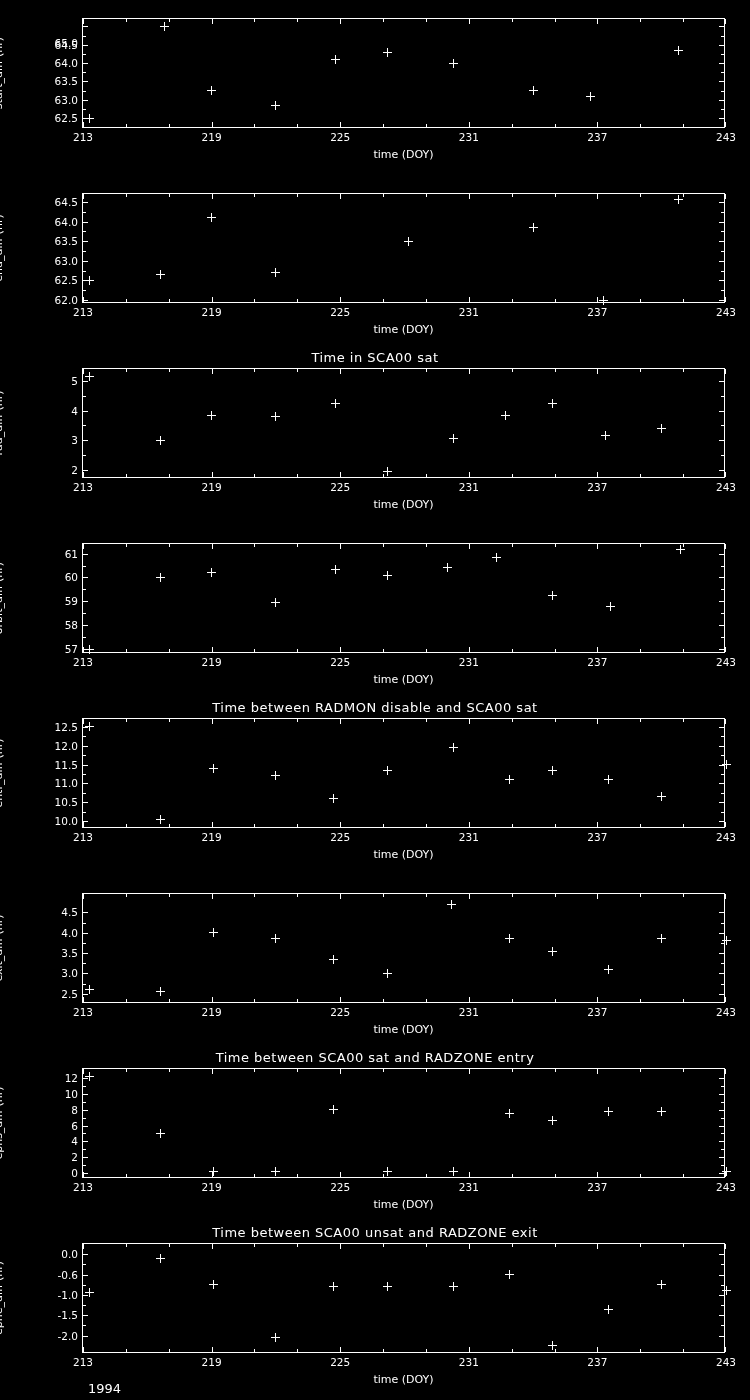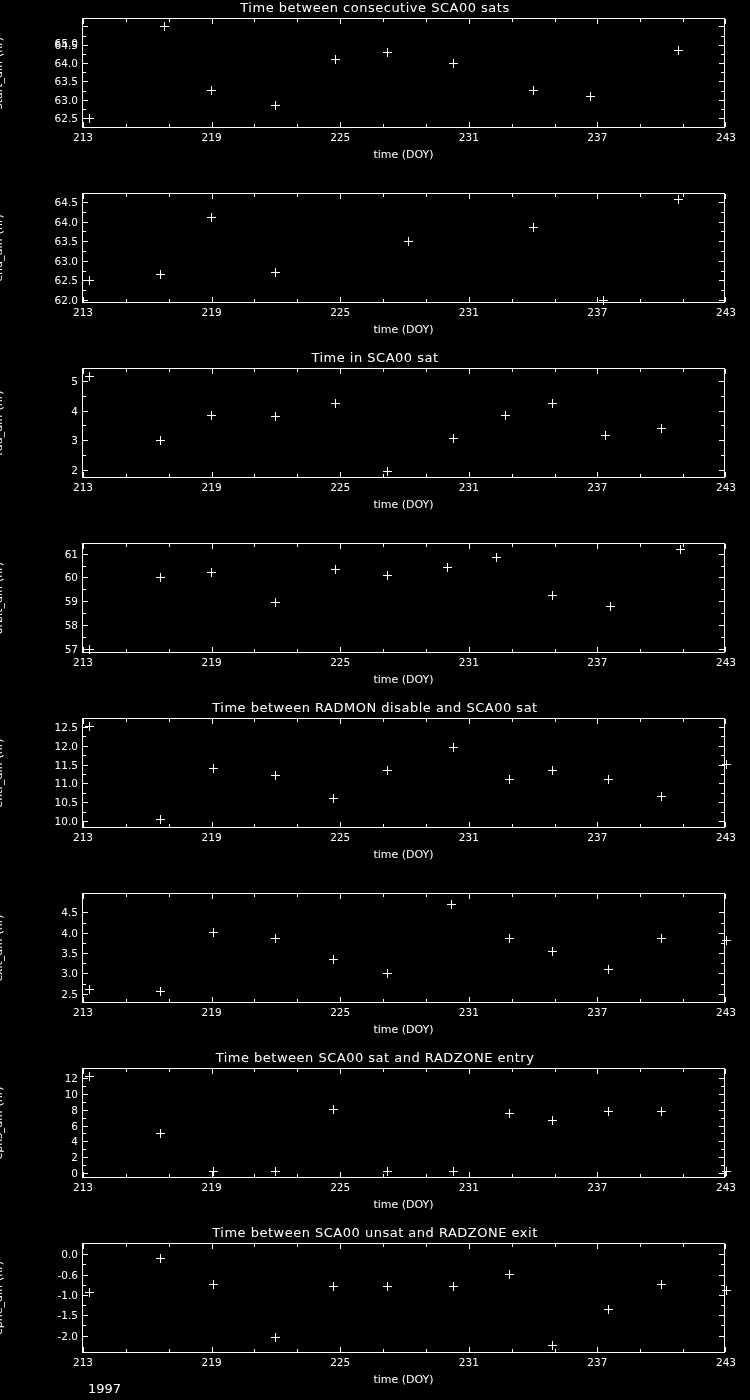--- a/index.html
+++ b/index.html
@@ -136,21 +136,20 @@
     top: 1381px;
     font-size: 13px;
     color: #ffffff;
   }
 </style>
 </head>
 <body>
 
 <div id="page">
     <div class="panel" style="top: 0px;">
-      <div class="panel-title">Time between consecutive SCA00 sats</div>
       <div class="ylabel">start_diff (hr)</div>
       <div class="xlabel">time (DOY)</div>
       <div class="plotbox">
         <div class="tickmark-y" style="top: 99px;"></div>
         <div class="tickmark-y right" style="top: 99px;"></div>
         <div class="ytick" style="top: 99px;">62.5</div>
         <div class="tickmark-y" style="top: 80.6667px;"></div>
         <div class="tickmark-y right" style="top: 80.6667px;"></div>
         <div class="ytick" style="top: 80.6667px;">63.0</div>
         <div class="tickmark-y" style="top: 62.3333px;"></div>
@@ -786,13 +785,13 @@
         <div class="marker" style="left: 370.797px; top: 42.7778px;"></div>
         <div class="marker" style="left: 426.523px; top: 30.5556px;"></div>
         <div class="marker" style="left: 469.39px; top: 101.852px;"></div>
         <div class="marker" style="left: 525.117px; top: 65.1852px;"></div>
         <div class="marker" style="left: 578.7px; top: 40.7407px;"></div>
         <div class="marker" style="left: 643px; top: 46.8519px;"></div>
       </div>
     </div>
   </div>
 
-<div id="year-label">1997</div>
+<div id="year-label">1994</div>
 
 </body></html>

